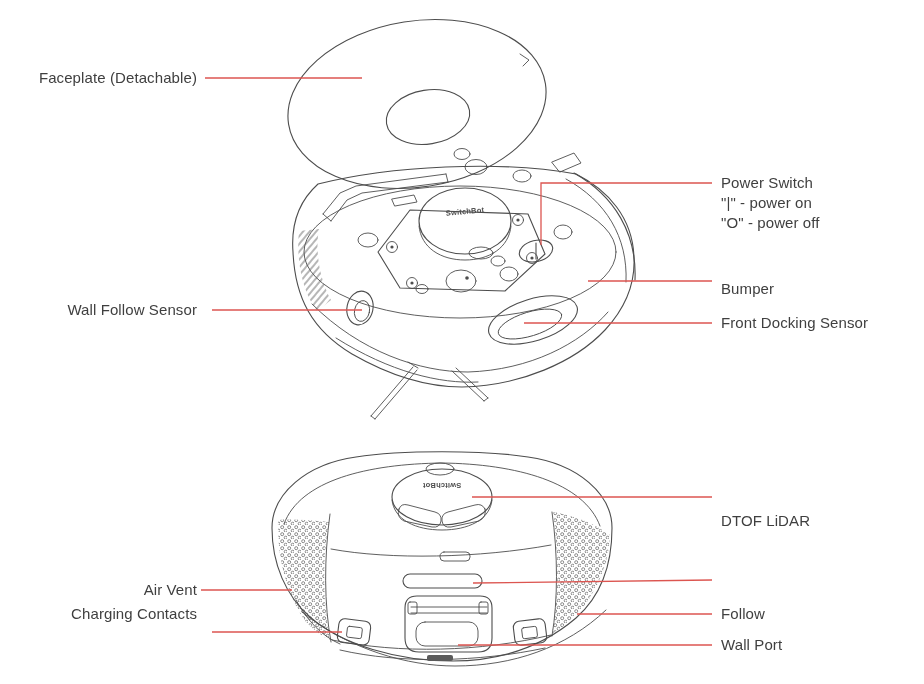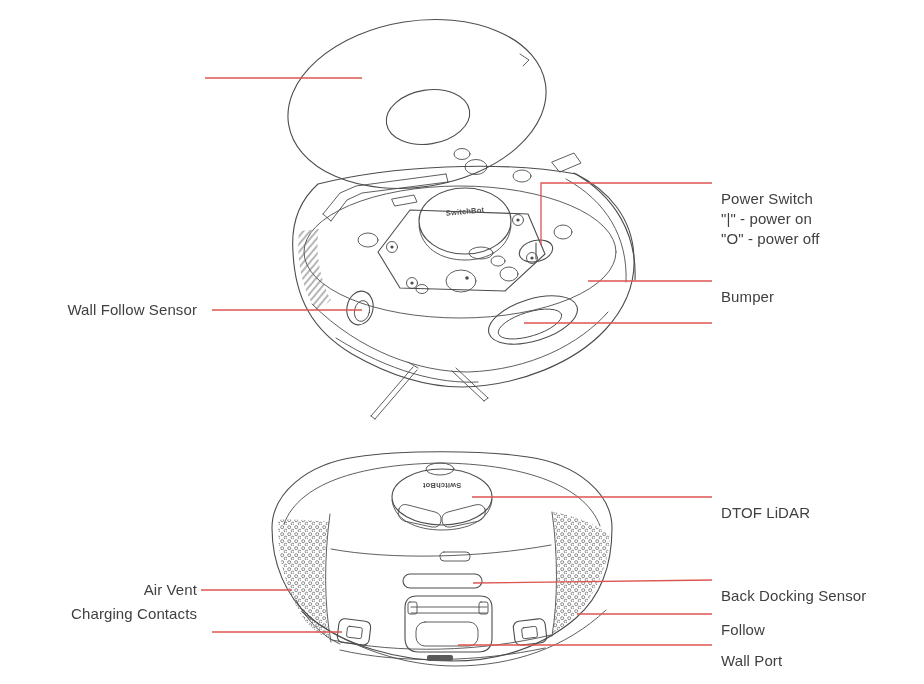--- a/index.html
+++ b/index.html
@@ -6,21 +6,21 @@
   #stage{
     position:relative;width:924px;height:684px;background:#ffffff;overflow:hidden;
     font-family:"Liberation Sans",sans-serif;
   }
   #art{position:absolute;left:0;top:0;}
   .label{
     position:absolute;font-size:15px;line-height:18px;color:#3f3f3f;
     white-space:nowrap;letter-spacing:.1px;
   }
   .left-col{right:727px;text-align:right;}
-  .right-col{left:721px;text-align:left;margin-top:16px;}
+  .right-col{left:721px;text-align:left;}
   .multiline div{line-height:20px;}
   
   .ln{fill:none;stroke:#4d4d4d;stroke-width:1.1;stroke-linecap:round;stroke-linejoin:round;}
   .thin{stroke-width:0.9;}
   .leader{fill:none;stroke:#dc5550;stroke-width:1.3;}
   .dotfill{stroke:none;}
   .screwdot{fill:#4d4d4d;stroke:none;}
   .brand{font-family:"Liberation Sans",sans-serif;font-size:7.5px;font-weight:bold;fill:#4d4d4d;text-anchor:middle;letter-spacing:.2px;}
   .darkbit{fill:#5a5a5a;stroke:none;}
 </style>
@@ -199,36 +199,37 @@
       <path class="leader" d="M712,323 H524"></path>
       <path class="leader" d="M712,497 H472"></path>
       <path class="leader" d="M201,590 H292"></path>
       <path class="leader" d="M712,580 L473,583"></path>
       <path class="leader" d="M712,614 H577"></path>
       <path class="leader" d="M212,632 H342"></path>
       <path class="leader" d="M712,645 H458"></path>
     </g>
   </svg>
 
+  <div class="label left-col" style="top:69px">Faceplate (Detachable)</div>
 
   <div class="label right-col multiline" style="top:173px">
     <div>Power Switch</div>
     <div>"|" - power on</div>
     <div>"O" - power off</div>
   </div>
 
-  <div class="label right-col" style="top:272px">Bumper</div>
+  <div class="label right-col" style="top:280px">Bumper</div>
 
   <div class="label left-col" style="top:301px">Wall Follow Sensor</div>
 
-
-  <div class="label right-col" style="top:488px">DTOF LiDAR</div>
+  <div class="label right-col" style="top:314px">Front Docking Sensor</div>
+
+  <div class="label right-col" style="top:512px">DTOF LiDAR</div>
 
   <div class="label left-col" style="top:581px">Air Vent</div>
 
-  <div class="label right-col" style="top:571px">Back Docking Sensor</div>
 
   <div class="label left-col" style="top:605px">Charging Contacts</div>
 
   <div class="label right-col" style="top:605px">Follow</div>
 
   <div class="label right-col" style="top:636px">Wall Port</div>
 </div>
 
 </body></html>

